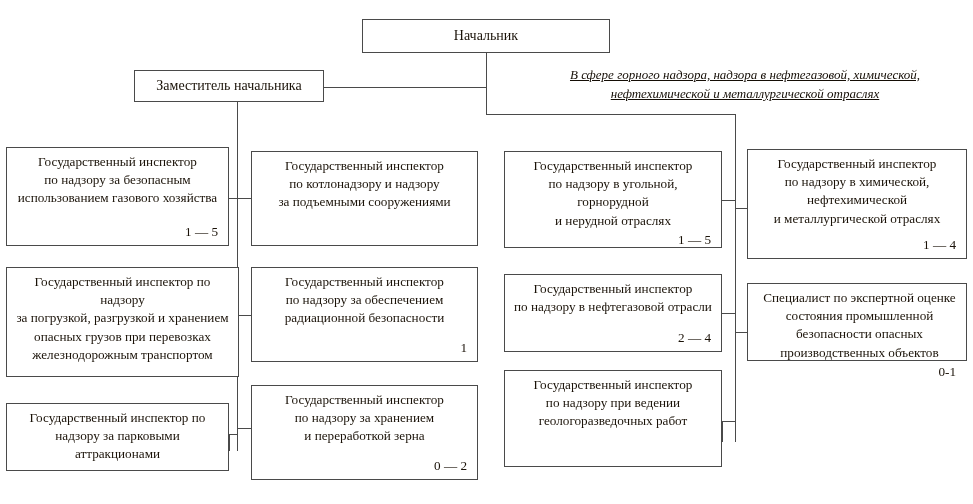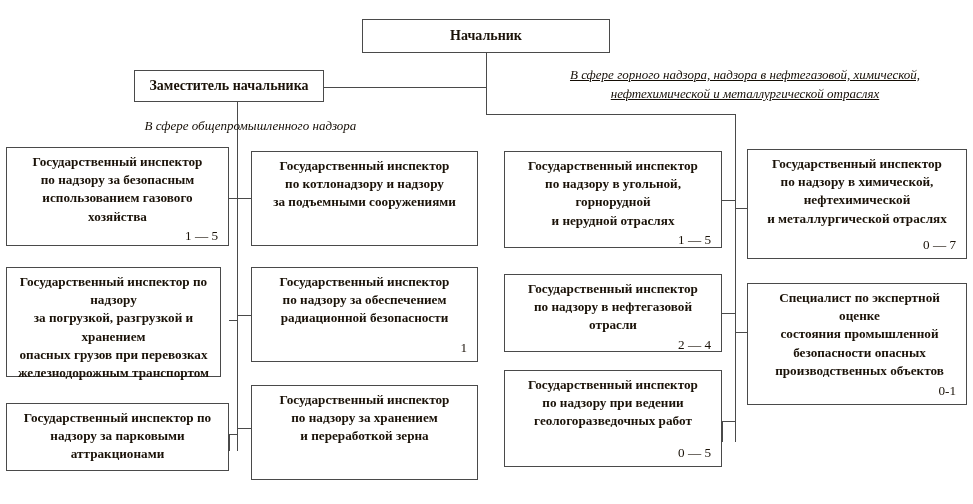--- a/index.html
+++ b/index.html
@@ -25,21 +25,20 @@
     line-height: 1.38;
     text-align: center;
     padding: 5px 7px 4px 7px;
     display: flex;
     flex-direction: column;
     justify-content: space-between;
   }
   .box .title {
     display: block;
     white-space: pre-line;
-    font-weight: bold;
   }
   .box .count {
     display: block;
     text-align: right;
     margin-top: 1px;
     padding-right: 3px;
     white-space: pre;
   }
   .head-box {
     justify-content: center;
@@ -93,31 +92,30 @@
   <div class="ln v" style="left:722px; top:421px; height:21px;"></div>
 
   <div class="box head-box" style="left:362px; top:19px; width:248px; height:34px;">
     <span class="title">Начальник</span>
   </div>
 
   <div class="box head-box" style="left:134px; top:70px; width:190px; height:32px;">
     <span class="title">Заместитель начальника</span>
   </div>
 
-  <div class="caption" style="left:108px; top:117px; width:285px;">В сфере общепромышленного надзора</div>
   <div class="caption" style="left:520px; top:66px; width:450px;text-decoration:underline;">В сфере горного надзора, надзора в нефтегазовой, химической,
 нефтехимической и металлургической отраслях</div>
 
   <div class="box" style="left:6px; top:147px; width:223px; height:99px;">
     <span class="title">Государственный инспектор
 по надзору за безопасным
 использованием газового хозяйства</span>
     <span class="count">1 — 5</span>
   </div>
-  <div class="box" style="left:6px; top:267px; width:215px; height:110px;gap:41px;">
+  <div class="box" style="left:6px; top:267px; width:233px; height:110px;gap:41px;">
     <span class="title">Государственный инспектор по надзору
 за погрузкой, разгрузкой и хранением
 опасных грузов при перевозках
 железнодорожным транспортом</span>
     <span class="count">0-1</span>
   </div>
   <div class="box" style="left:6px; top:403px; width:223px; height:68px;gap:44px;">
     <span class="title">Государственный инспектор по
 надзору за парковыми аттракционами</span>
     <span class="count">0-1</span>
@@ -131,48 +129,48 @@
   <div class="box" style="left:251px; top:267px; width:227px; height:95px;">
     <span class="title">Государственный инспектор
 по надзору за обеспечением
 радиационной безопасности</span>
     <span class="count">1</span>
   </div>
   <div class="box" style="left:251px; top:385px; width:227px; height:95px;">
     <span class="title">Государственный инспектор
 по надзору за хранением
 и переработкой зерна</span>
+    <span class="count">0 — 2</span>
   </div>
 
   <div class="box" style="left:504px; top:151px; width:218px; height:97px;">
     <span class="title">Государственный инспектор
 по надзору в угольной, горнорудной
 и нерудной отраслях</span>
     <span class="count">1 — 5</span>
   </div>
   <div class="box" style="left:504px; top:274px; width:218px; height:78px;">
     <span class="title">Государственный инспектор
 по надзору в нефтегазовой отрасли</span>
     <span class="count">2 — 4</span>
   </div>
   <div class="box" style="left:504px; top:370px; width:218px; height:97px;">
     <span class="title">Государственный инспектор
 по надзору при ведении
 геологоразведочных работ</span>
-    <span class="count">0 — 5</span>
   </div>
 
   <div class="box" style="left:747px; top:149px; width:220px; height:110px;">
     <span class="title">Государственный инспектор
 по надзору в химической,
 нефтехимической
 и металлургической отраслях</span>
-    <span class="count">0 — 7</span>
+    <span class="count">1 — 4</span>
   </div>
-  <div class="box" style="left:747px; top:283px; width:220px; height:122px;padding-left:12px;">
+  <div class="box" style="left:747px; top:283px; width:220px; height:78px;padding-left:12px;">
     <span class="title">Специалист по экспертной оценке
 состояния промышленной
 безопасности опасных
 производственных объектов</span>
     <span class="count">0-1</span>
   </div>
 
 </div>
 
 </body></html>

